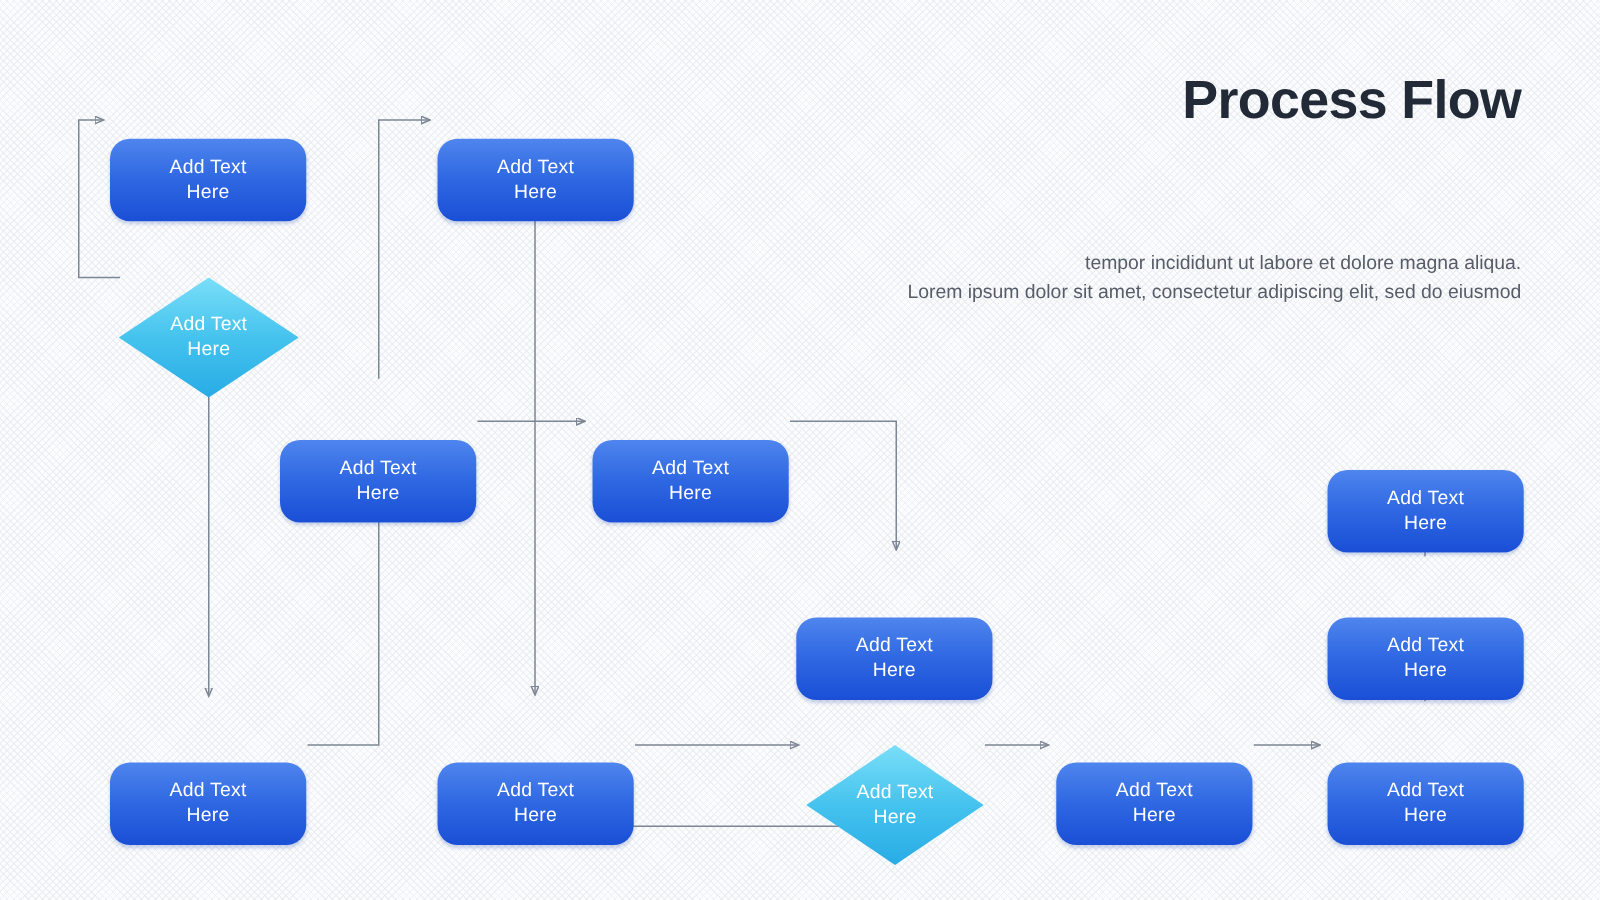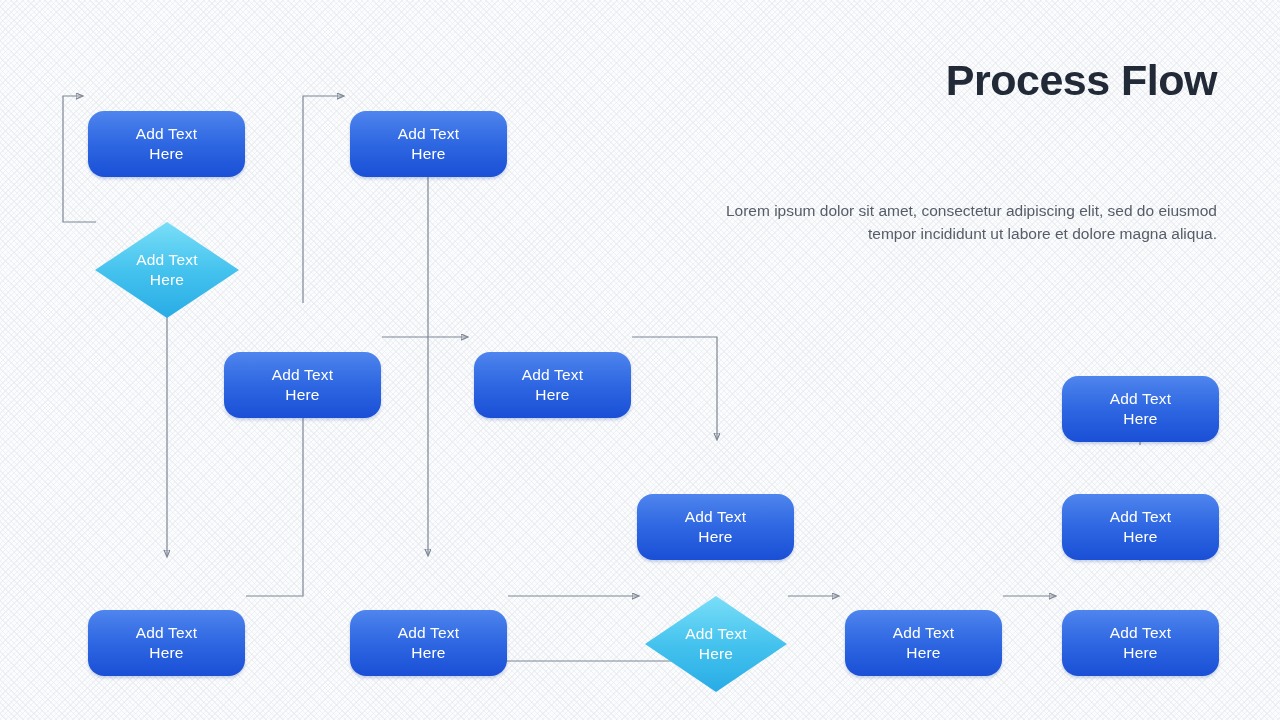--- a/index.html
+++ b/index.html
@@ -186,17 +186,17 @@
         <span>Here</span>
     </div>
   </div>
 
   <div class="title-block">
     <h1>
       <span>Process Flow</span>
     </h1>
   </div>
   <div class="subtitle">
+    <span>tempor incididunt ut labore et dolore magna aliqua.</span>
     <span>Lorem ipsum dolor sit amet, consectetur adipiscing elit, sed do eiusmod</span>
-    <span>tempor incididunt ut labore et dolore magna aliqua.</span>
   </div>
 
 </div>
 
 </body></html>

